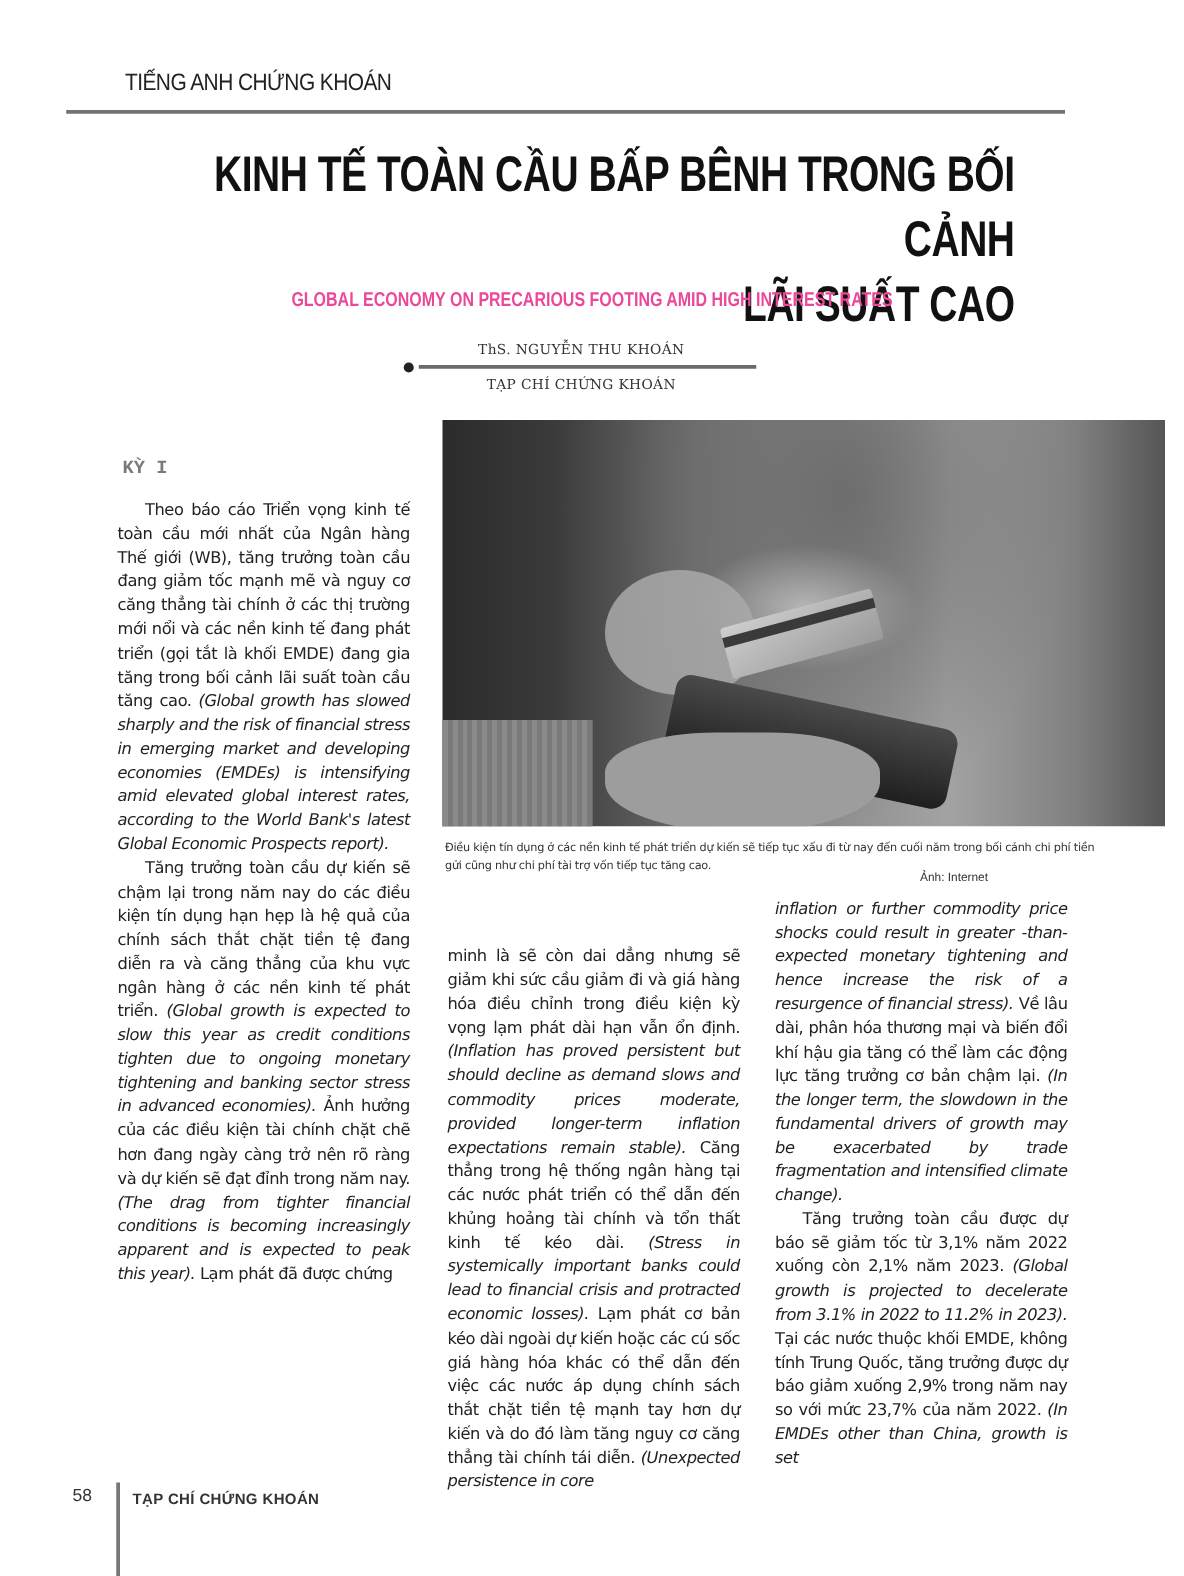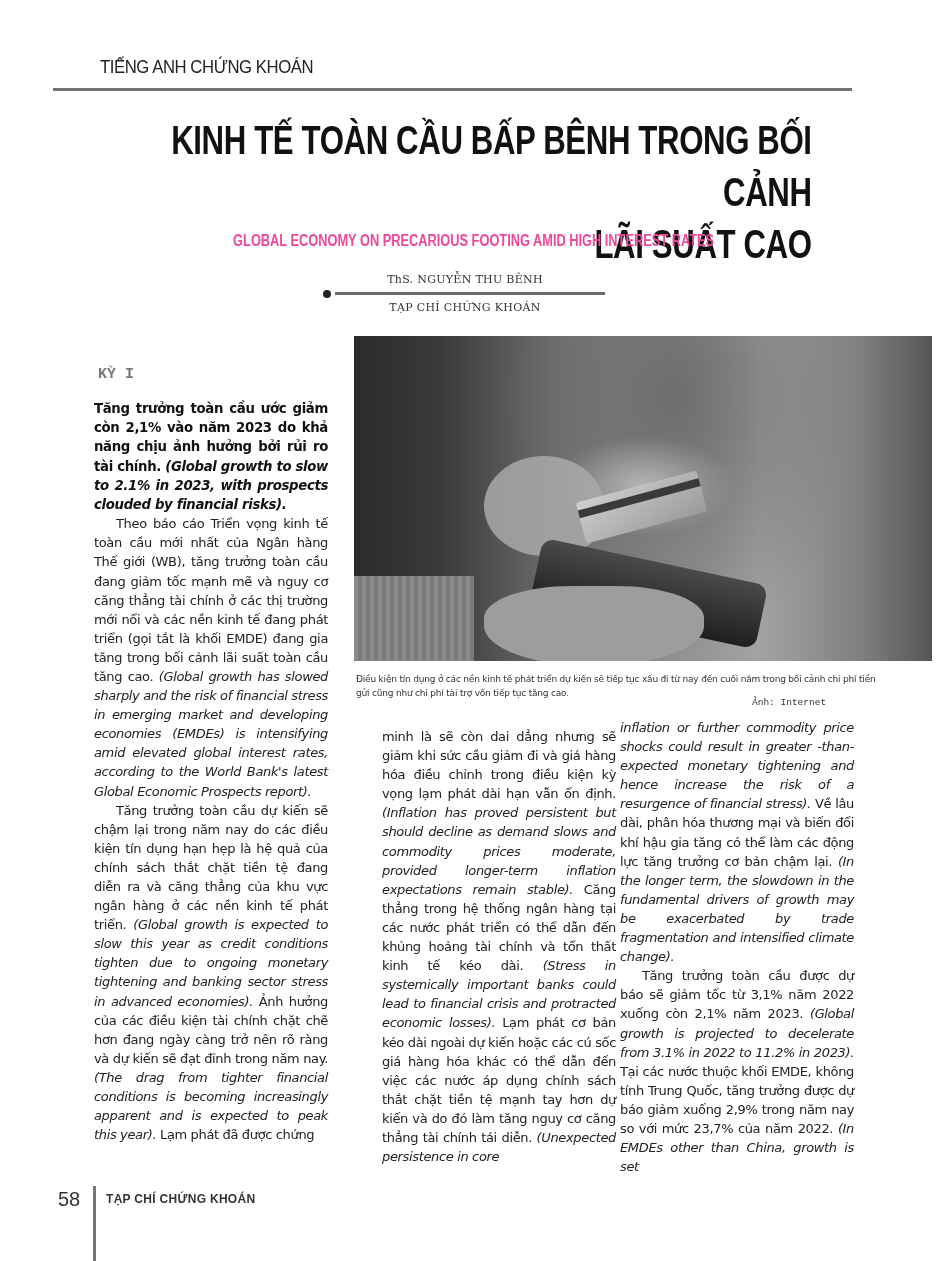--- a/index.html
+++ b/index.html
@@ -41,21 +41,21 @@
     font-family: Liberation Mono, monospace; font-weight: 900; font-size: 15px; color: #7a7a7a;
   }
   .col {
     position: absolute; font-family: "DejaVu Sans", sans-serif;
     font-size: 13px; line-height: 19.1px; text-align: justify; color: #222;
     letter-spacing: -0.35px;
   }
   .col p { margin: 0; text-indent: 22px; }
   .col p.noindent { text-indent: 0; }
   .col1 { left: 94px; top: 399px; width: 234px; }
-  .col2 { left: 358px; top: 727px; width: 234px; margin-left: 24px; }
+  .col2 { left: 358px; top: 756px; width: 234px; }
   .col3 { left: 620px; top: 718px; width: 234px; }
   .lead { font-weight: bold; color: #111; font-size: 13.3px; line-height: 19.2px; }
   .lead em { font-weight: bold; }
   em { font-style: italic; }
   .photo {
     position: absolute; left: 354px; top: 336px; width: 578px; height: 325px; overflow: hidden;
     background:
       radial-gradient(ellipse 90px 50px at 290px 150px, #b5b5b5 0%, rgba(181,181,181,0) 100%),
       radial-gradient(ellipse 180px 260px at 320px 60px, #6d6d6d 0%, rgba(109,109,109,0) 100%),
       linear-gradient(90deg, #2b2b2b 0%, #3a3a3a 15%, #6d6d6d 35%, #8f8f8f 55%, #a3a3a3 70%, #7f7f7f 88%, #555 100%);
@@ -73,26 +73,26 @@
     transform: rotate(12deg);
   }
   .photo .hand2 { position:absolute; left:130px; top:250px; width:220px; height:80px; border-radius:40% 40% 50% 50%; background:#9d9d9d; }
   .photo .sleeve { position:absolute; left:0; top:240px; width:120px; height:90px; background:repeating-linear-gradient(90deg,#8a8a8a 0 4px,#7a7a7a 4px 8px); }
   .caption {
     position: absolute; left: 356px; top: 672px; width: 520px;
     font-family: "DejaVu Sans", sans-serif; font-size: 9px; line-height: 14px; color: #333;
     letter-spacing: -0.2px;
   }
   .credit {
-    position: absolute; left: 752px; top: 697px;
-    font-family: Liberation Mono, monospace; font-size: 9.5px; color: #333;
+    position: absolute; left: 736px; top: 697px;
+    font-family: Liberation Sans, sans-serif; font-size: 9.5px; color: #333;
   }
   .page-number {
     position: absolute; left: 58px; top: 1188px;
-    font-family: "Liberation Sans", sans-serif; font-size: 20px; color: #333;
+    font-family: "Liberation Sans", sans-serif; font-size: 14px; color: #333;
   }
   .footer-bar { position: absolute; left: 93px; top: 1186px; width: 3px; height: 75px; background: #777; }
   .footer-label {
     position: absolute; left: 106px; top: 1192px;
     font-family: "Liberation Sans", sans-serif; font-weight: bold; font-size: 12px; color: #333; letter-spacing: 0.3px;
   }
 </style>
 </head>
 <body>
 
@@ -100,29 +100,28 @@
 <div class="top-rule"></div>
 
 <h1 class="title" style="margin:0;">
   <span>KINH TẾ TOÀN CẦU BẤP BÊNH TRONG BỐI CẢNH</span>
   <span>LÃI SUẤT CAO</span>
 </h1>
 <div class="subtitle">
   <span>GLOBAL ECONOMY ON PRECARIOUS FOOTING AMID HIGH INTEREST RATES</span>
 </div>
 
-<div class="author">ThS. NGUYỄN THU BÊNH</div>
+<div class="author">ThS. NGUYỄN THU KHOÁN</div>
 <div class="byline-dot"></div>
 <div class="byline-rule"></div>
 <div class="org">TẠP CHÍ CHỨNG KHOÁN</div>
 
 <div class="part-label">KỲ I</div>
 
 <div class="col col1">
-  <p class="noindent lead"><span>Tăng trưởng toàn cầu ước giảm còn 2,1% vào năm 2023 do khả năng chịu ảnh hưởng bởi rủi ro tài chính. </span><em>(Global growth to slow to 2.1% in 2023, with prospects clouded by financial risks).</em></p>
   <p><span>Theo báo cáo Triển vọng kinh tế toàn cầu mới nhất của Ngân hàng Thế giới (WB), tăng trưởng toàn cầu đang giảm tốc mạnh mẽ và nguy cơ căng thẳng tài chính ở các thị trường mới nổi và các nền kinh tế đang phát triển (gọi tắt là khối EMDE) đang gia tăng trong bối cảnh lãi suất toàn cầu tăng cao. </span><em>(Global growth has slowed sharply and the risk of financial stress in emerging market and developing economies (EMDEs) is intensifying amid elevated global interest rates, according to the World Bank's latest Global Economic Prospects report).</em></p>
   <p><span>Tăng trưởng toàn cầu dự kiến sẽ chậm lại trong năm nay do các điều kiện tín dụng hạn hẹp là hệ quả của chính sách thắt chặt tiền tệ đang diễn ra và căng thẳng của khu vực ngân hàng ở các nền kinh tế phát triển. </span><em>(Global growth is expected to slow this year as credit conditions tighten due to ongoing monetary tightening and banking sector stress in advanced economies).</em><span> Ảnh hưởng của các điều kiện tài chính chặt chẽ hơn đang ngày càng trở nên rõ ràng và dự kiến sẽ đạt đỉnh trong năm nay. </span><em>(The drag from tighter financial conditions is becoming increasingly apparent and is expected to peak this year).</em><span> Lạm phát đã được chứng</span></p>
 </div>
 
 <div class="photo">
   <div class="sleeve"></div>
   <div class="hand1"></div>
   <div class="card"></div>
   <div class="terminal"></div>
   <div class="hand2"></div>

